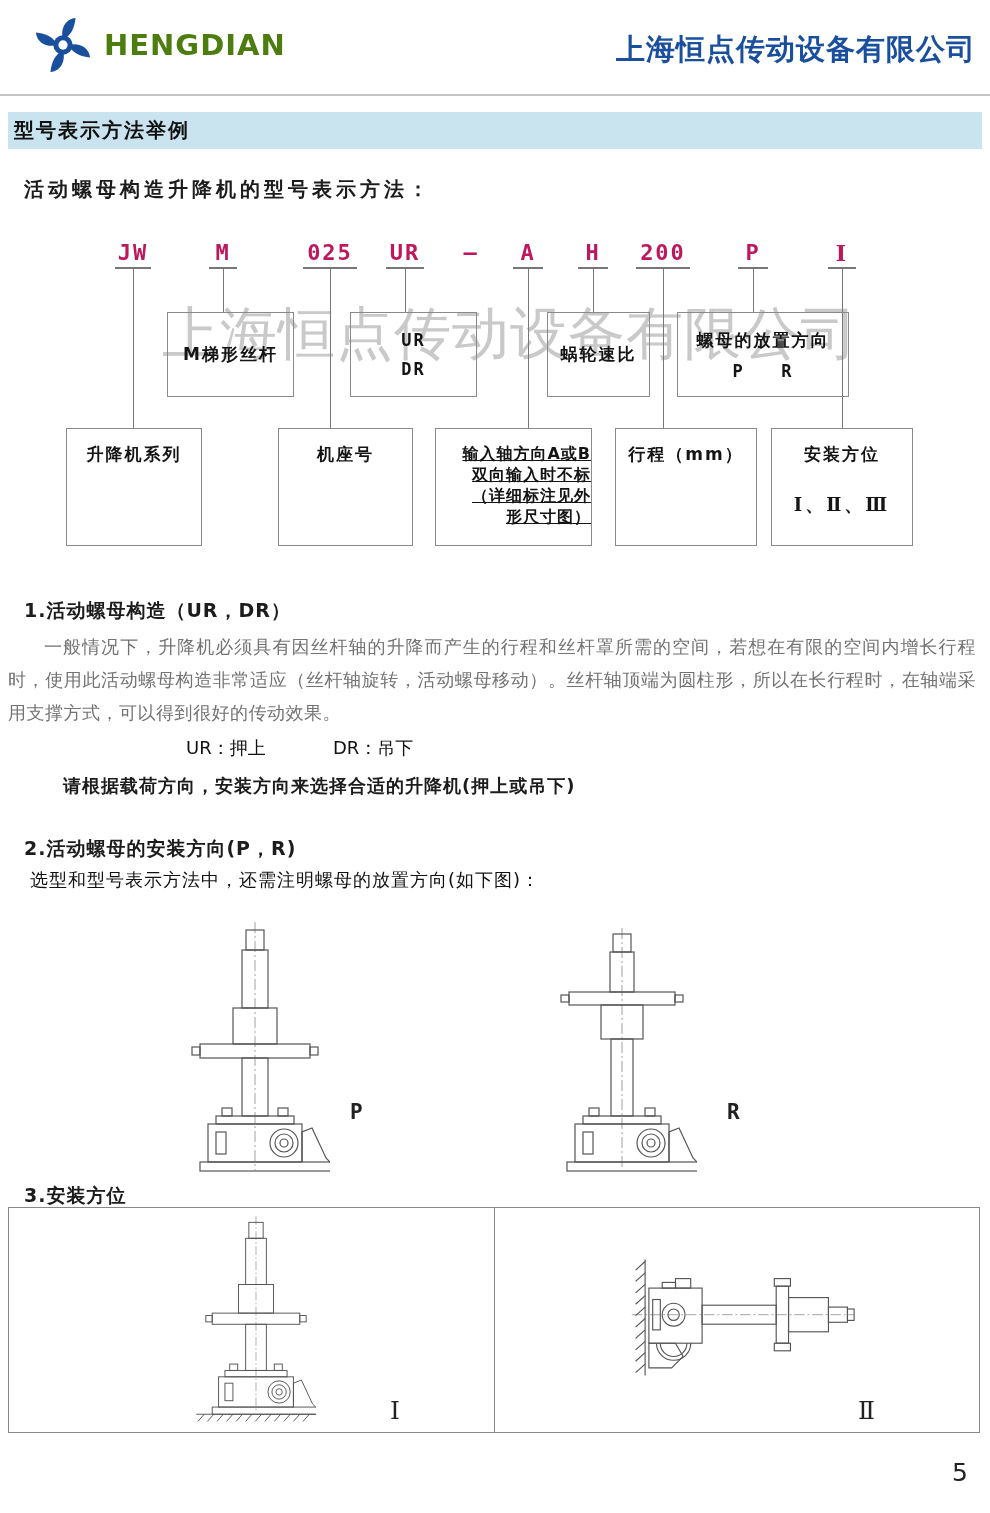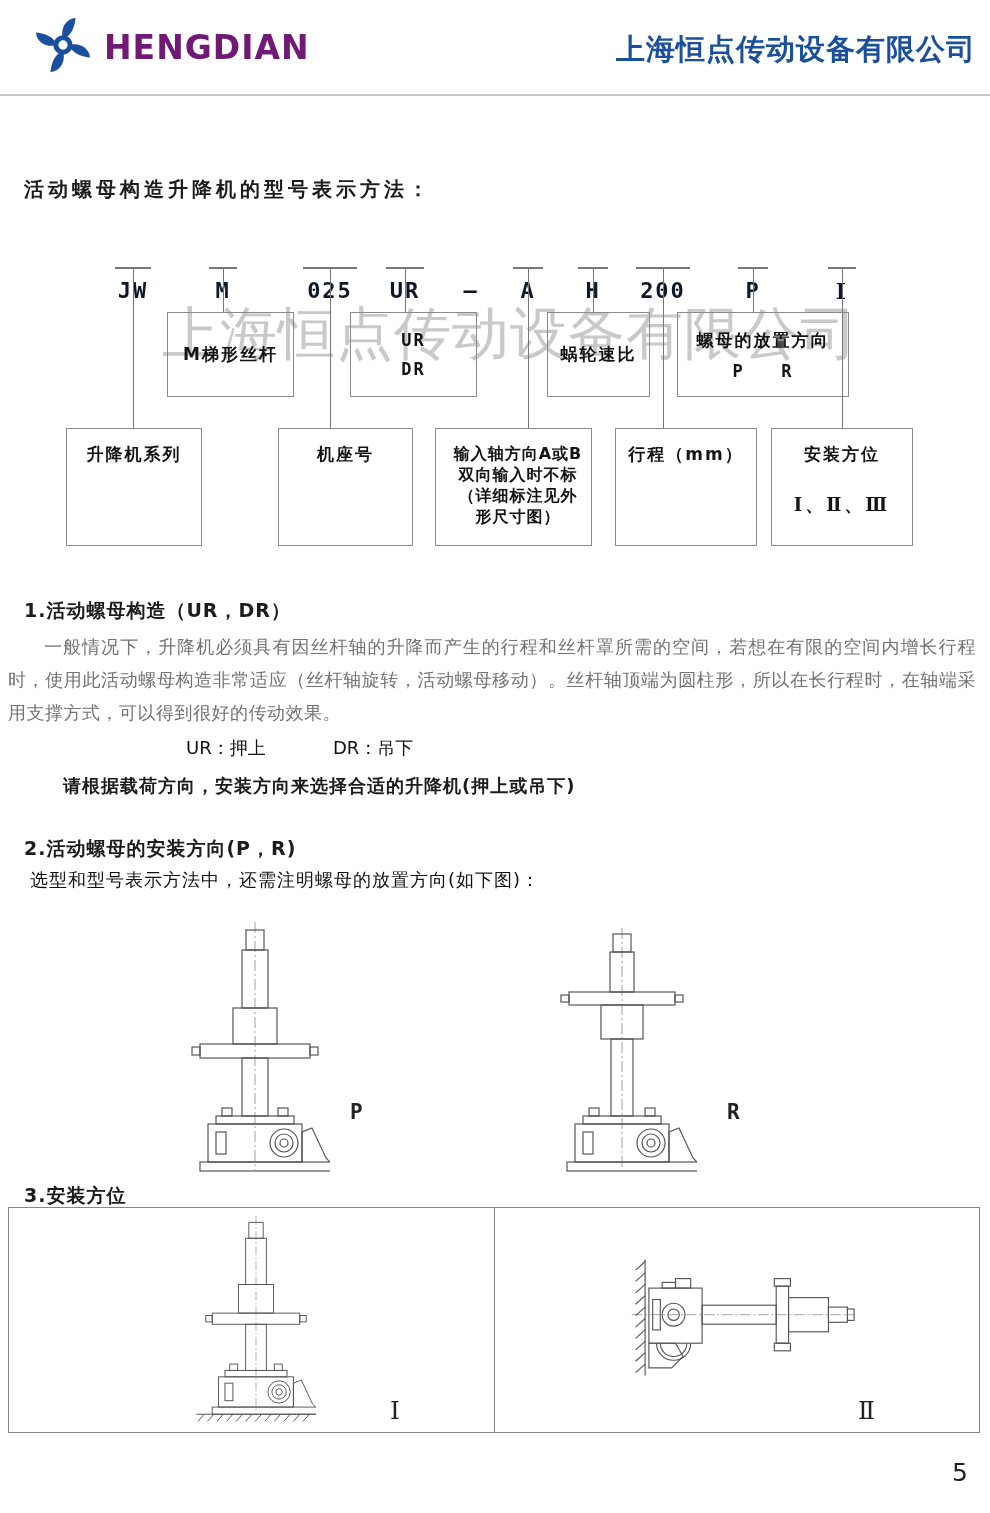--- a/index.html
+++ b/index.html
@@ -6,21 +6,21 @@
   body { background:#fff; }
   .page {
     position:relative; width:990px; height:1513px; margin:0 auto;
     background:#ffffff; overflow:hidden;
     font-family:"DejaVu Sans","Liberation Sans",sans-serif; color:#1c1c1c;
   }
   
   .logo-icon { position:absolute; left:34px; top:14px; width:58px; height:62px; }
   .logo-text {
     position:absolute; left:104px; top:28px;
-    font-size:33px; font-weight:bold; letter-spacing:1px; color:#701a75;
+    font-size:29px; font-weight:bold; letter-spacing:1px; color:#4d7c0f;
   }
   .company-name {
     position:absolute; right:14px; top:30px;
     font-family:"DejaVu Serif","Liberation Serif",serif;
     font-size:29px; font-weight:bold; letter-spacing:1px; color:#1a4f9e;
   }
   .header-rule { position:absolute; left:0; top:94px; width:990px; height:2px; background:#c4c4c4; }
   
   .title-bar {
     position:absolute; left:8px; top:112px; width:974px; height:37px;
@@ -34,32 +34,32 @@
   
   .diagram { position:absolute; left:0; top:228px; width:990px; height:330px; }
   .watermark {
     position:absolute; left:162px; top:68px; z-index:0;
     font-family:"DejaVu Serif","Liberation Serif",serif;
     font-size:57px; letter-spacing:1px; color:#c9c9c9; white-space:nowrap;
   }
   .code-part {
     position:absolute; top:12px; z-index:1; transform:translateX(-50%);
     font-family:"DejaVu Sans Mono","Liberation Mono",monospace;
-    font-size:22px; font-weight:bold; letter-spacing:2px; color:#0f172a; white-space:pre;margin-top:38px;
+    font-size:22px; font-weight:bold; letter-spacing:2px; color:#be185d; white-space:pre;
   }
   .tick { position:absolute; top:39px; height:2px; background:#777; z-index:1; }
   .vline { position:absolute; width:1px; background:#777; z-index:1; }
   .ubox, .lbox {
     position:absolute; border:1px solid #8a8a8a; background:transparent; z-index:1;
     font-weight:bold; color:#141414;
   }
   .ubox { top:84px; height:85px; display:flex; flex-direction:column; align-items:center; justify-content:center; gap:9px; font-size:17px; letter-spacing:2px; }
   .mono { font-family:"DejaVu Sans Mono","Liberation Mono",monospace; white-space:pre; }
   .lbox { top:200px; height:118px; padding-top:14px; text-align:center; font-size:17px; letter-spacing:2px; }
-  .lbox .multiline { text-align:center; padding-left:9px; font-size:16px; line-height:21px; letter-spacing:1px; }
+  .lbox .multiline { text-align:right; padding-left:9px; font-size:16px; line-height:21px; letter-spacing:1px;text-decoration:underline; }
   .roman { font-family:"DejaVu Serif","Liberation Serif",serif; }
   .lbox .second-line { display:block; margin-top:27px; font-size:18px; letter-spacing:3px; }
   
   .s-heading { position:absolute; left:24px; font-size:19px; font-weight:bold; letter-spacing:1px; }
   .para {
     position:absolute; left:8px; top:630px; width:968px;
     font-size:18px; line-height:33px; text-indent:2em; text-align:justify; letter-spacing:0.5px; color:#737373;
   }
   .urdr span { position:absolute; font-size:18px; color:#111; }
   .note-line { position:absolute; left:63px; top:774px; font-size:18px; font-weight:bold; letter-spacing:1px; }
@@ -90,20 +90,21 @@
       <path d="M0 -6 C -3 -16 2 -27 13 -28 C 12 -18 8 -9 0 -6 Z" transform="rotate(180)"></path>
       <path d="M0 -6 C -3 -16 2 -27 13 -28 C 12 -18 8 -9 0 -6 Z" transform="rotate(270)"></path>
       <circle r="10" fill="#1a4f9e"></circle>
       <circle r="4.8" fill="#ffffff"></circle>
     </g>
   </svg>
   <div class="logo-text">HENGDIAN</div>
   <div class="company-name">上海恒点传动设备有限公司</div>
   <div class="header-rule"></div>
 
+  <div class="title-bar">型号表示方法举例</div>
   <div class="intro-line">活动螺母构造升降机的型号表示方法：</div>
 
   <div class="diagram">
     <div class="watermark">上海恒点传动设备有限公司</div>
 
     <span class="code-part" style="left:133px">JW</span>
     <span class="code-part" style="left:223px">M</span>
     <span class="code-part" style="left:330px">025</span>
     <span class="code-part" style="left:405px">UR</span>
     <span class="code-part" style="left:471px">–</span>

